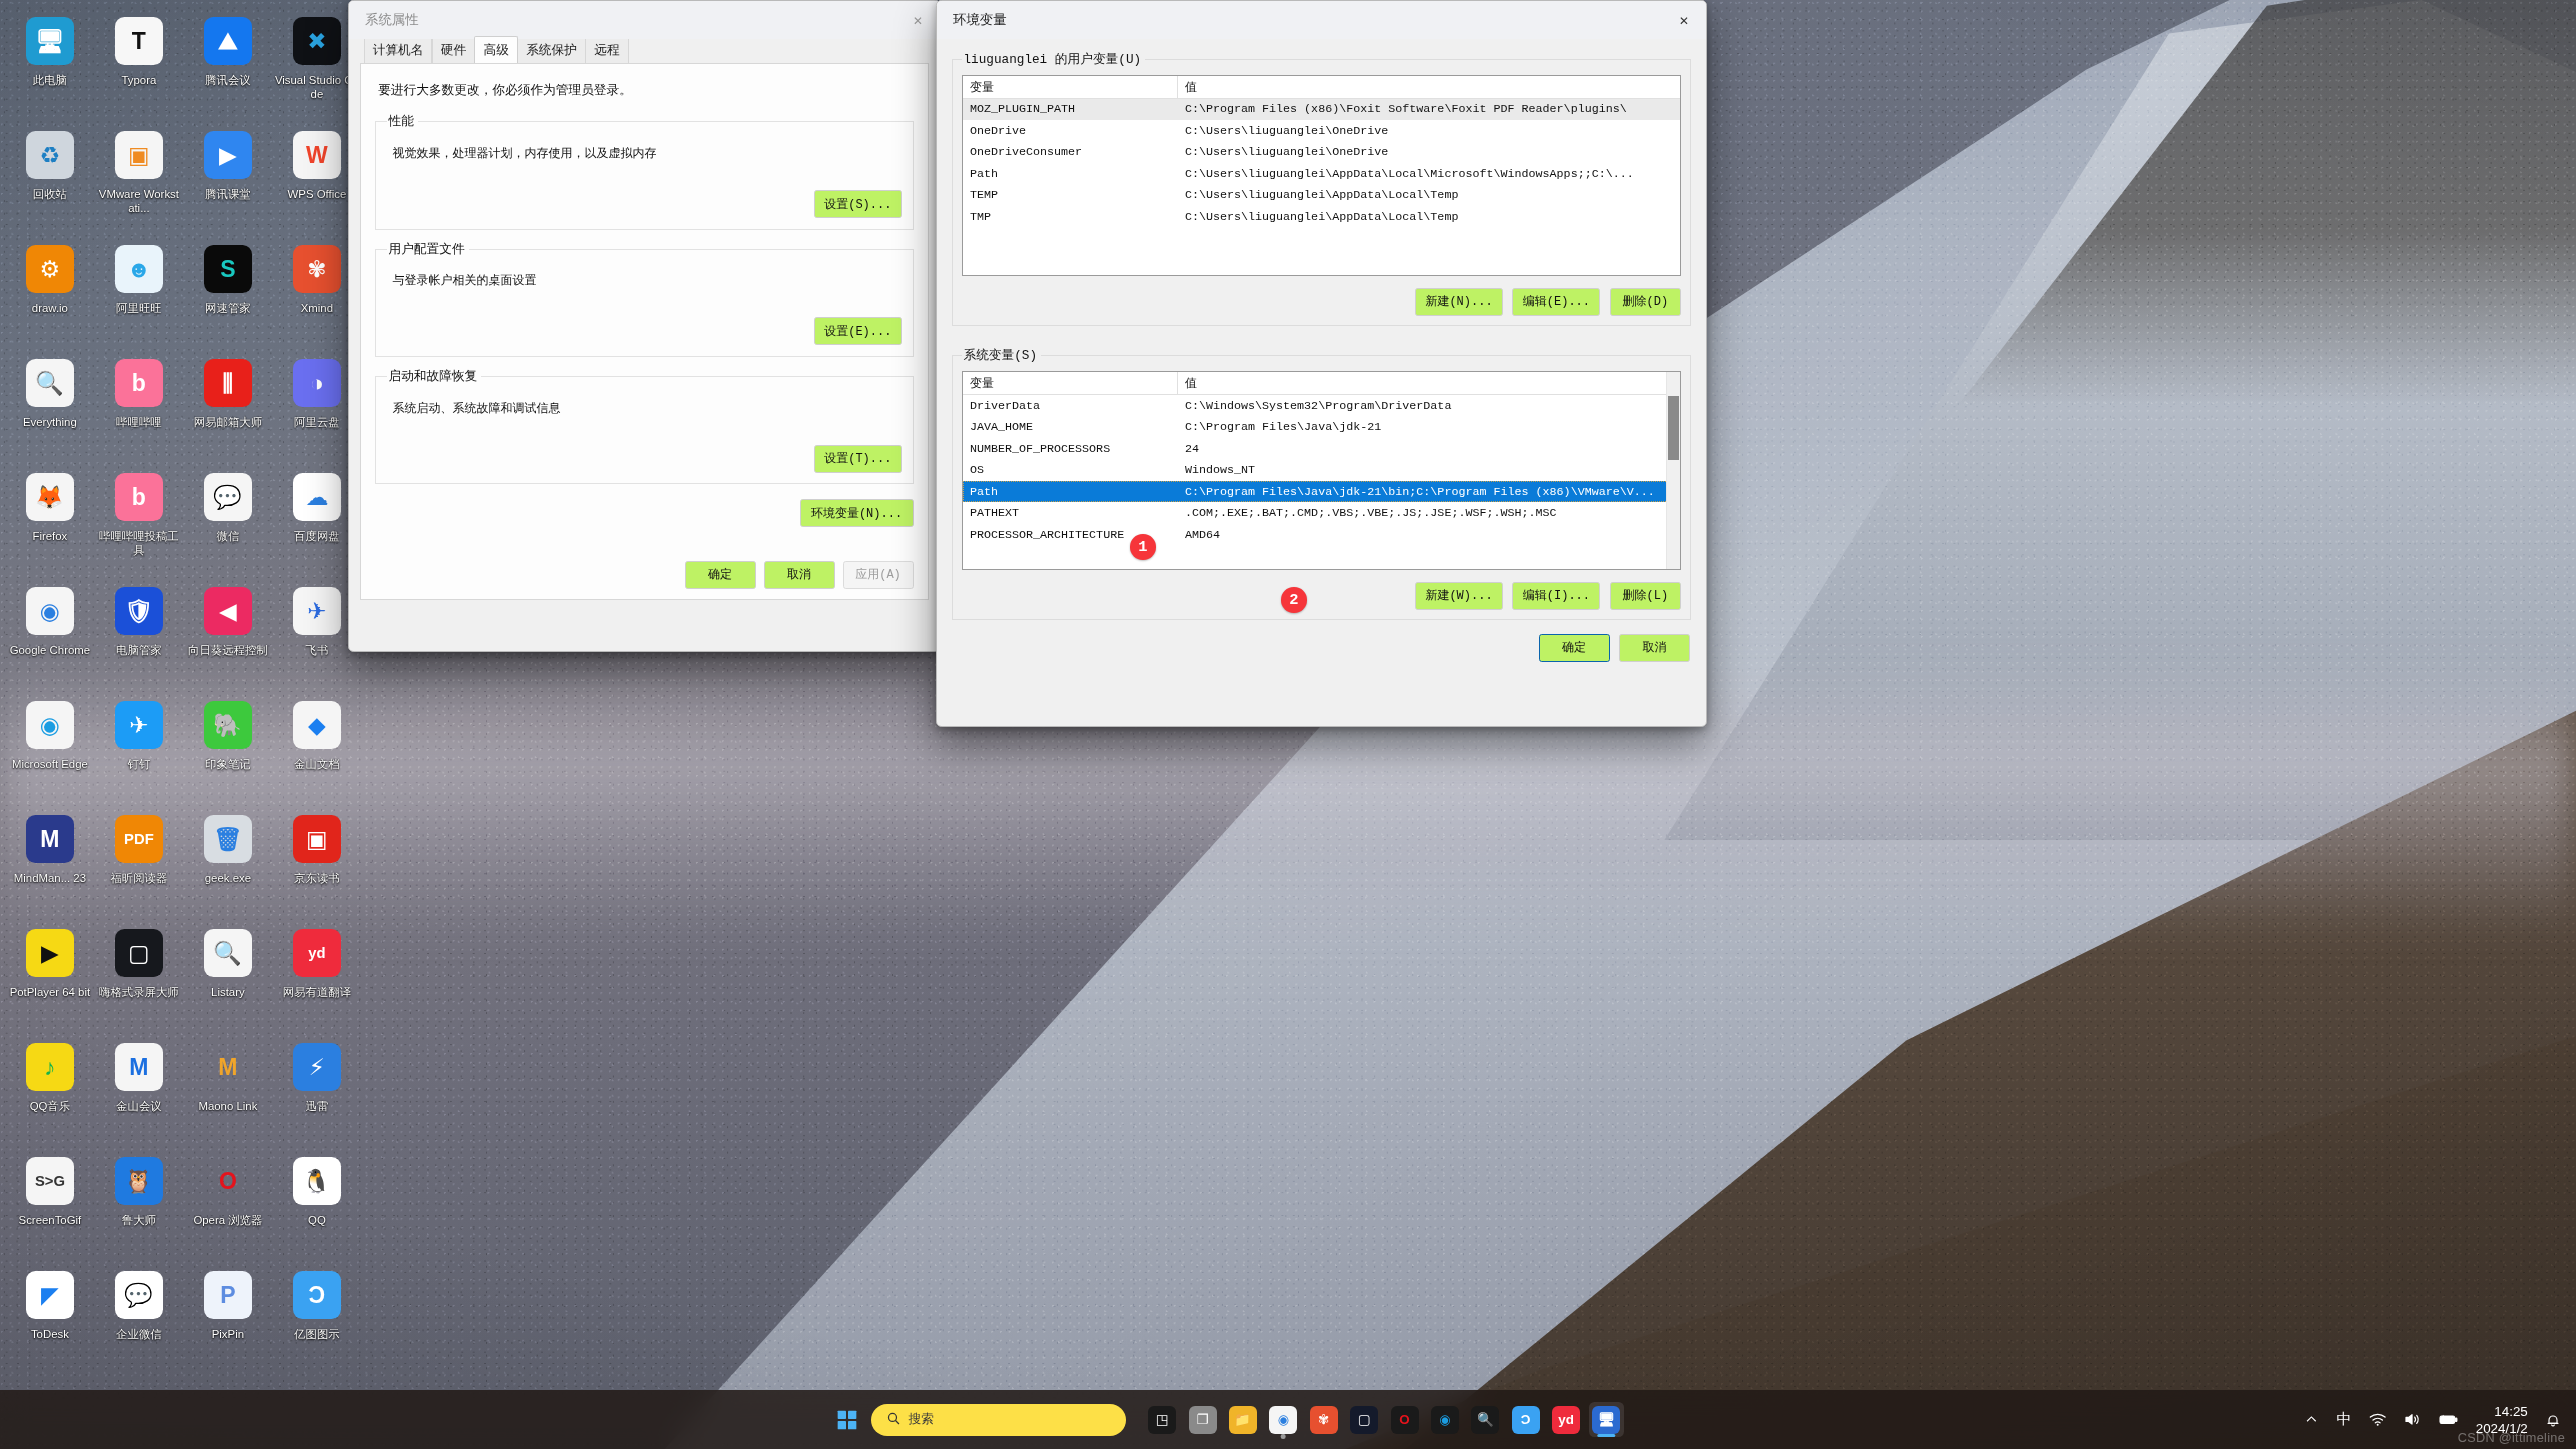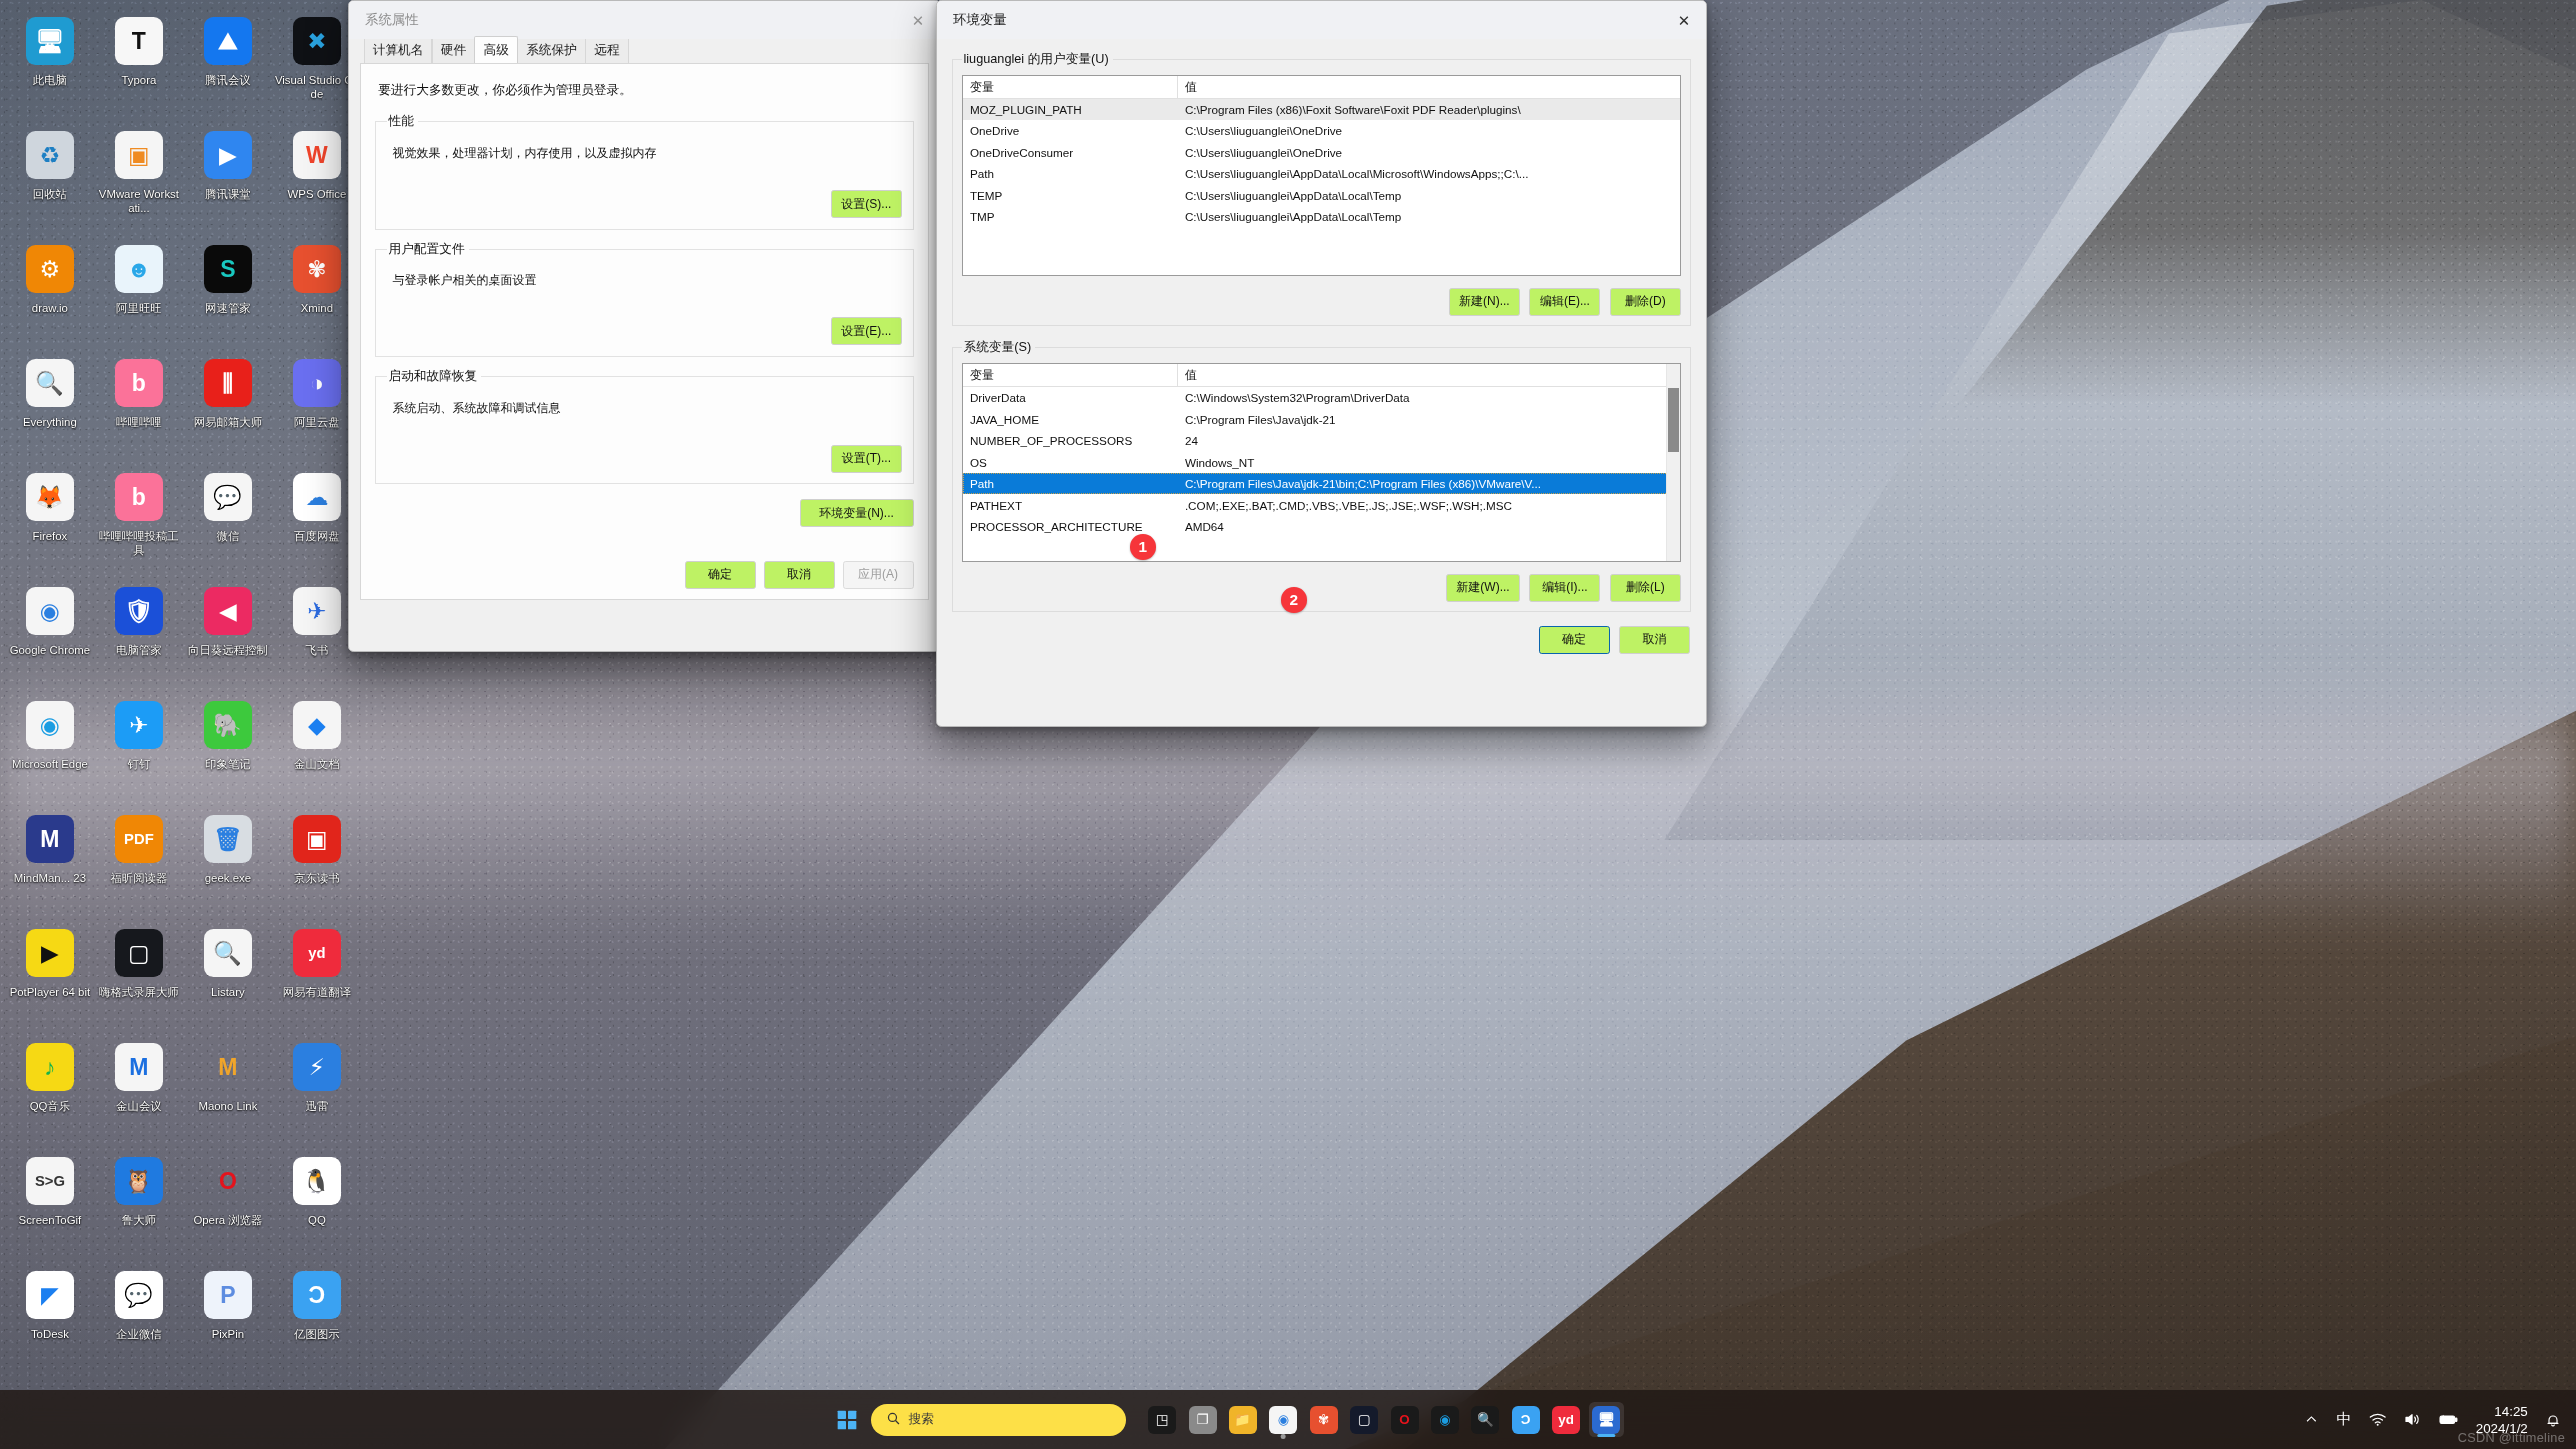--- a/index.html
+++ b/index.html
@@ -86,21 +86,21 @@
     margin-top:4px; width:85px; text-align:center; color:#fff; font-size:11.4px; line-height:14px;
     text-shadow: 0 0.7px 2px rgba(0,0,0,.95), 0 0 1.3px rgba(0,0,0,.9);
     word-break:break-all;
   }
 
   
   .win {
     position:absolute; background:#f0f0f0;
     border:0.7px solid #b9b9b9; border-radius:5.4px;
     box-shadow: 0 16px 40px rgba(0,0,0,.45), 0 2.7px 8px rgba(0,0,0,.3);
-    z-index:20; overflow:hidden;
+    z-index:20; overflow:hidden;font-family:Liberation Mono, monospace;
   }
   .win .titlebar {
     height:38px; background:#f0f1f4; display:flex; align-items:center;
     padding-left:16px; position:relative;
   }
   .win .titlebar .t { font-size:13.4px; color:#1a1a1a; }
   .win .titlebar.inactive .t { color:#8d8d8d; }
   .closebtn {
     position:absolute; right:0; top:0; width:44px; height:38px;
     display:flex; align-items:center; justify-content:center;
@@ -542,21 +542,21 @@
 </div>
 
 <div class="win" id="envvars">
   <div class="titlebar">
     <span class="t">环境变量</span>
     <span class="closebtn">✕</span>
   </div>
 
   <div class="body">
 
-    <fieldset class="grp" style="border-color:#dcdcdc; padding:6.7px 9.4px 9.4px 9.4px; margin-bottom:13px">
+    <fieldset class="grp" style="border-color:#dcdcdc; padding:6.7px 9.4px 9.4px 9.4px; margin-bottom:21px">
       <legend class="legendlbl">liuguanglei 的用户变量(U)</legend>
       <div class="lst" style="height:201px">
         <div class="lst-head">
           <div class="c1">变量</div>
           <div class="c2">值</div>
         </div>
         <div id="user-rows">
             <div class="row hl">
               <div class="c1">MOZ_PLUGIN_PATH</div>
               <div class="c2">C:\Program Files (x86)\Foxit Software\Foxit PDF Reader\plugins\</div>

